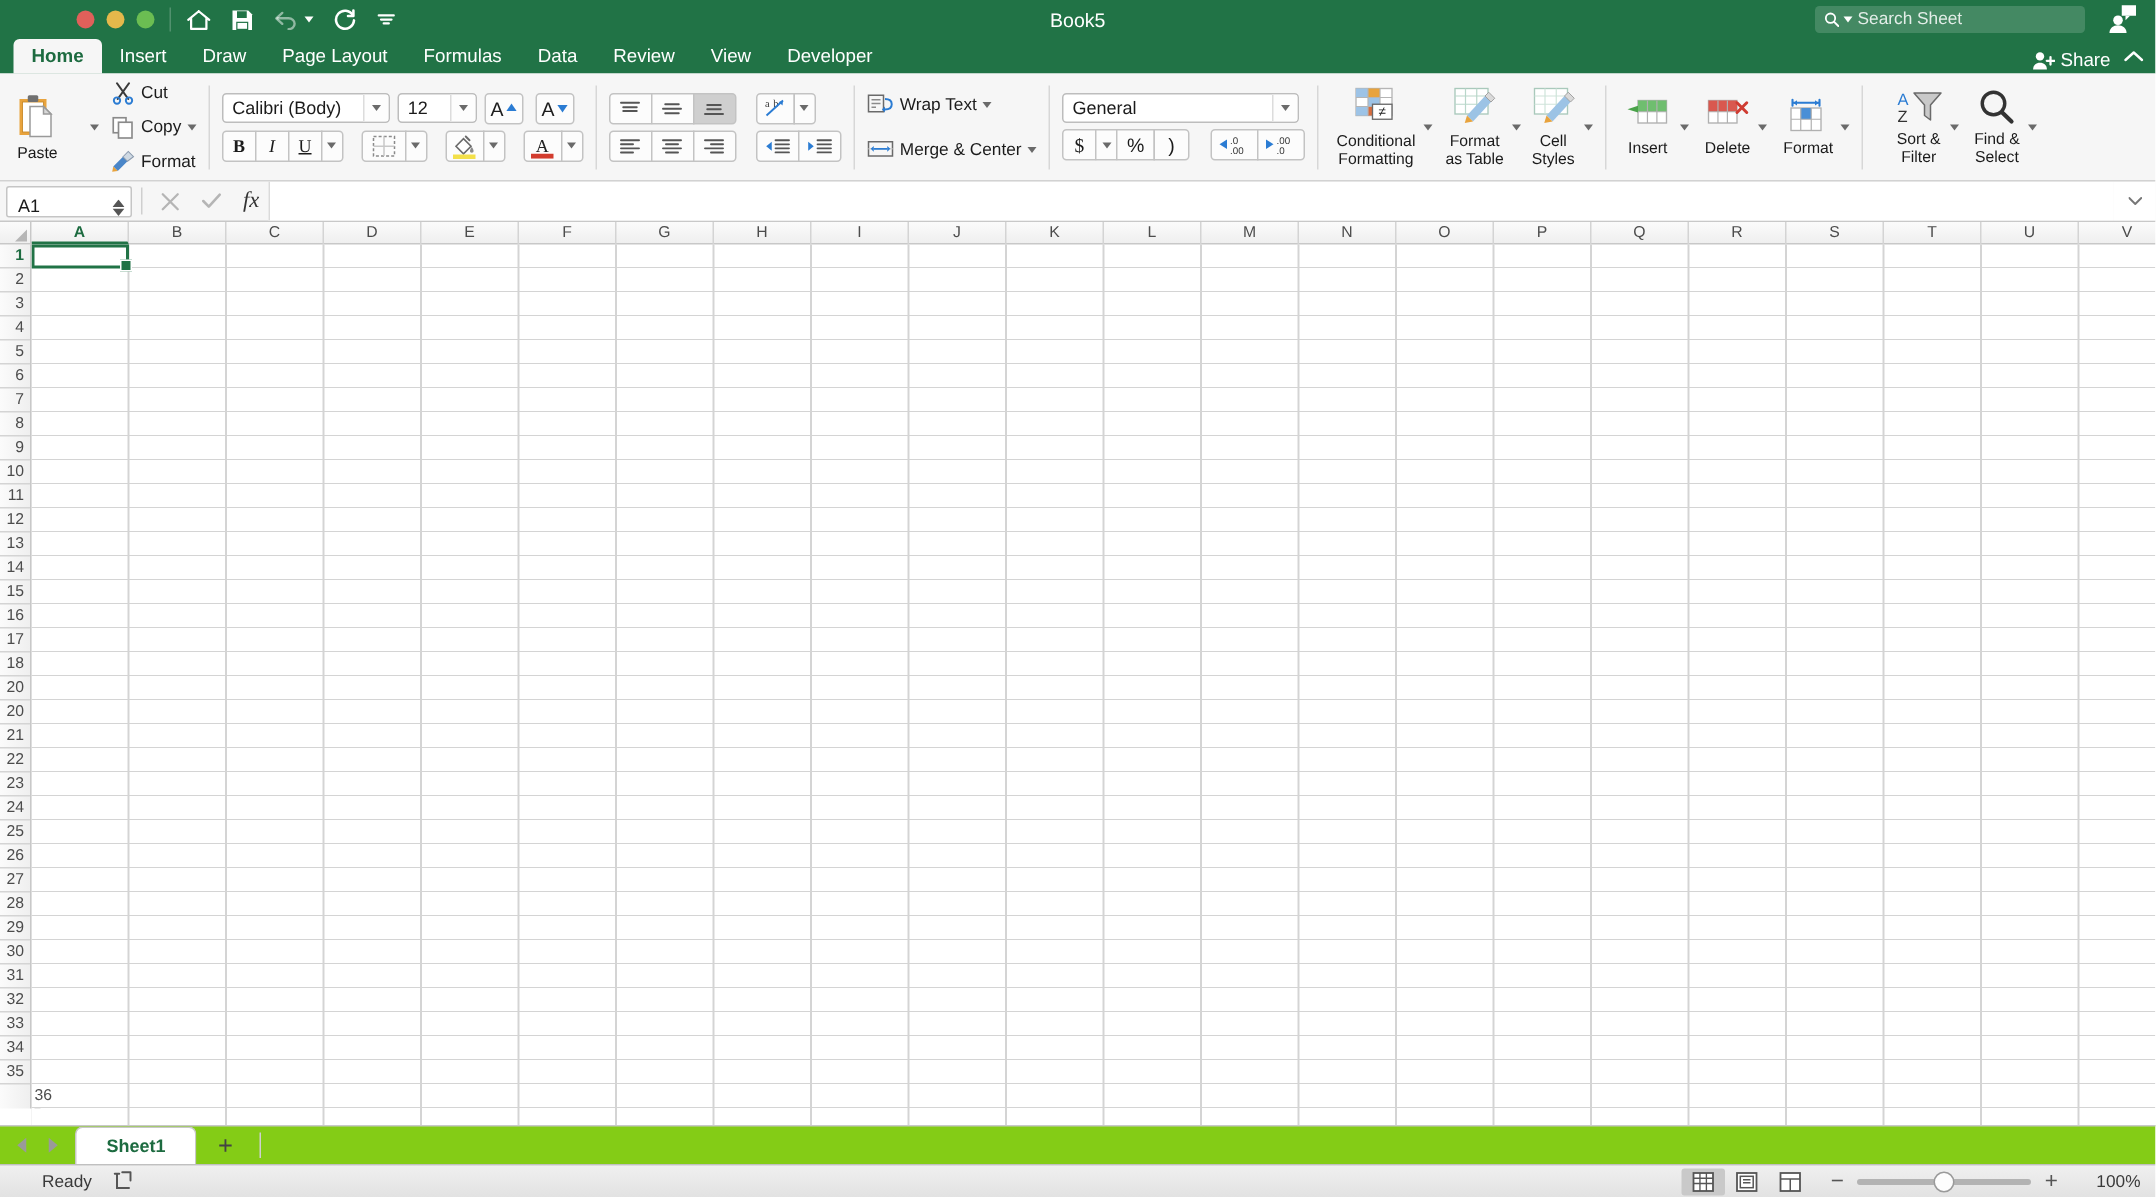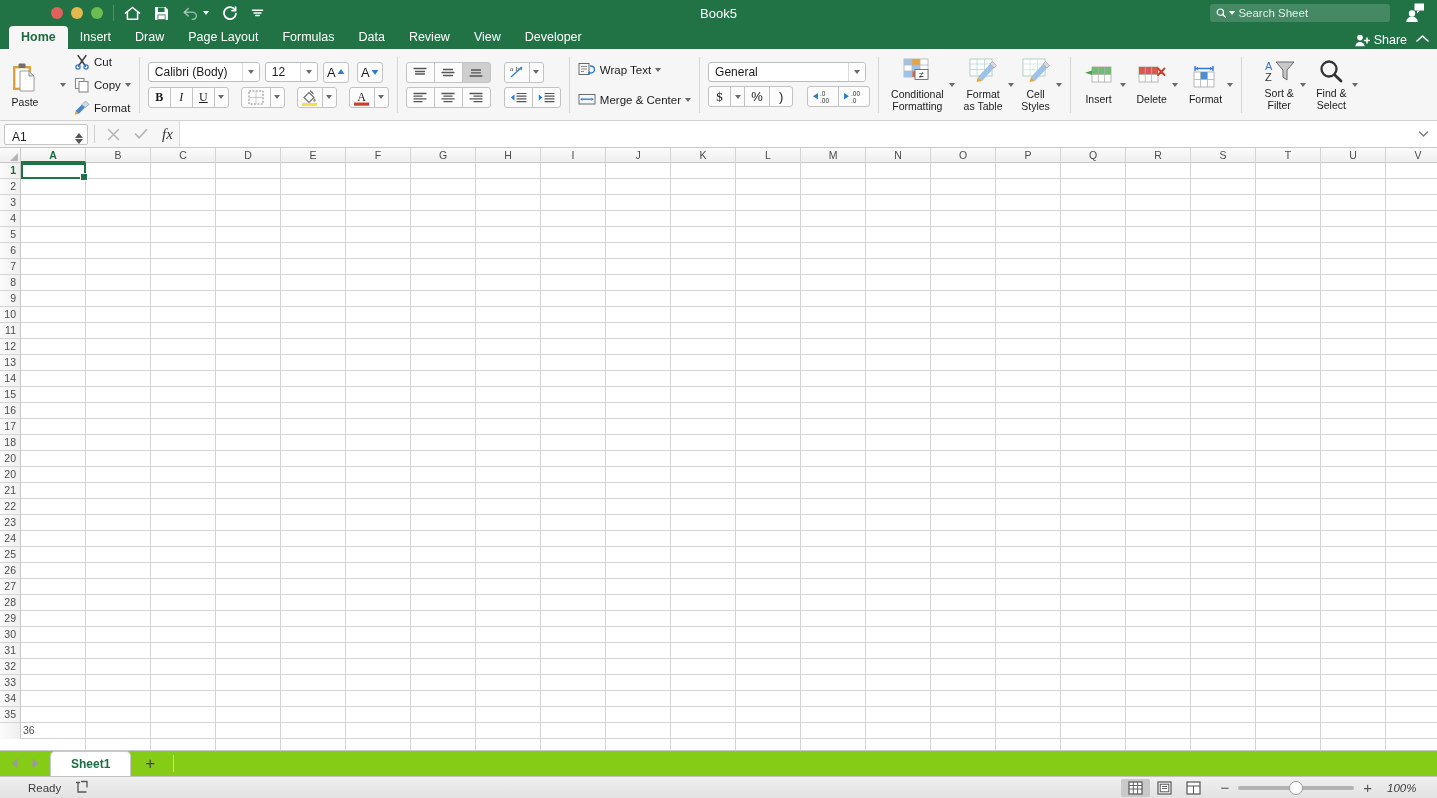--- a/index.html
+++ b/index.html
@@ -195,21 +195,21 @@
   }
   .viewbtn.on { background: #c9c9c9; }
   .zoomwrap { display: flex; align-items: center; gap: 9px; margin-left: 12px; }
   .track { width: 116px; height: 4px; background: #b3b3b3; border-radius: 2px; position: relative; }
   .knob {
     position: absolute; top: -5px; left: 50%; margin-left: -7px;
     width: 14px; height: 14px; border-radius: 50%; background: #fdfdfd;
     border: 1px solid #9a9a9a;
   }
   .pm { font-size: 15px; color: #555; line-height: 1; cursor: default; }
-  .zlabel { width: 40px; text-align: left; margin-left: 6px; font-style: italic; }
+  .zlabel { width: 40px; text-align: right; margin-left: 6px; }
 </style>
 </head>
 <body>
 
 <div class="app">
 
   <div class="titlebar">
     <div class="traffic">
       <div class="dot red"></div>
       <div class="dot yellow"></div>

